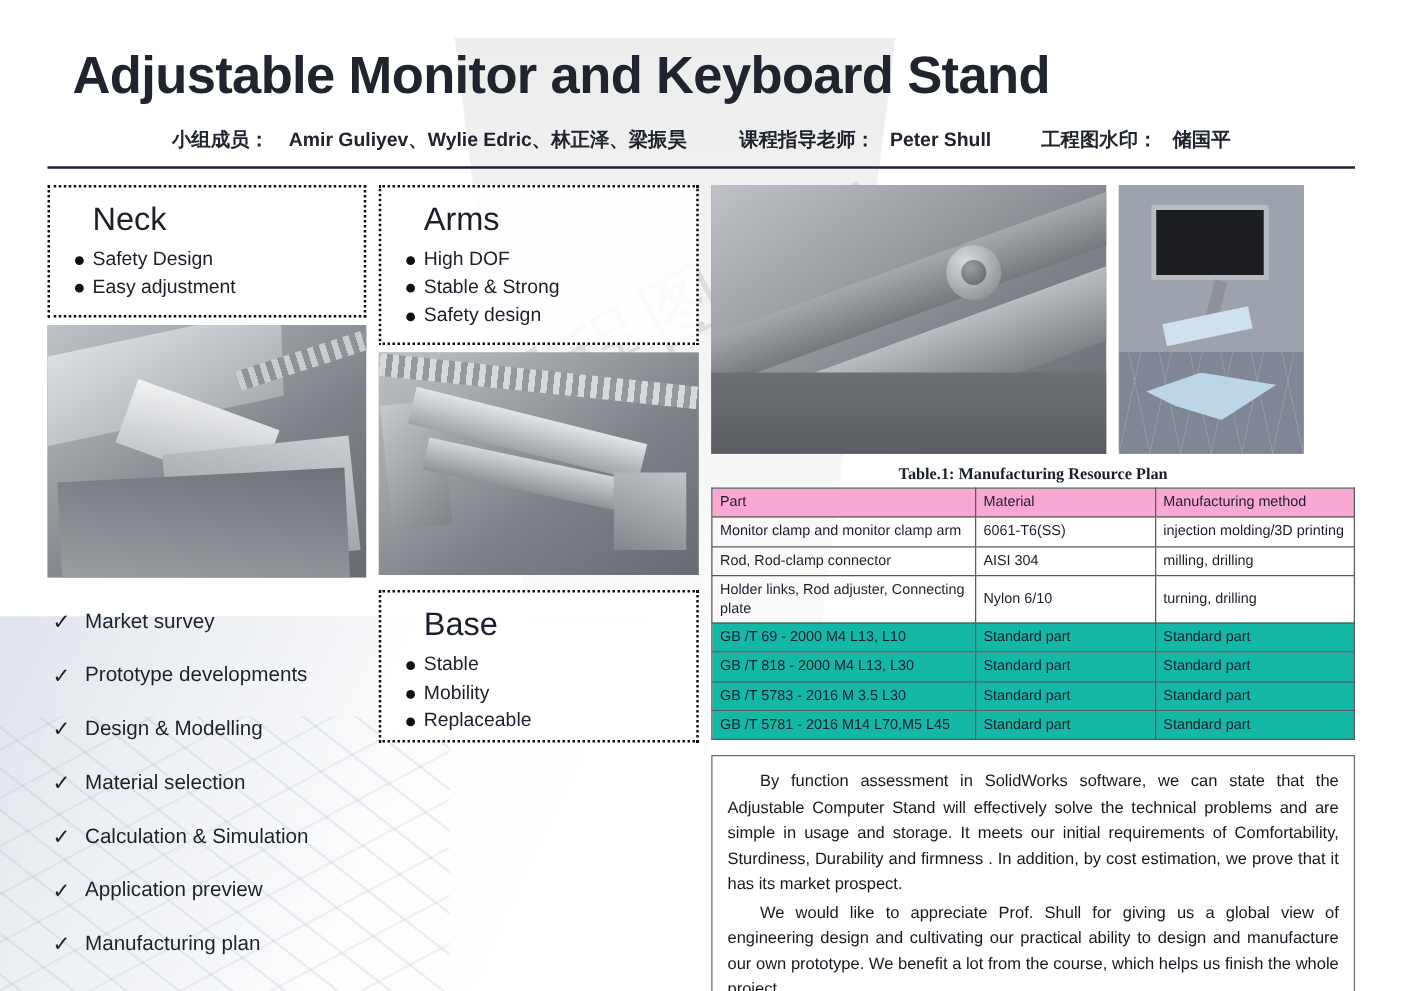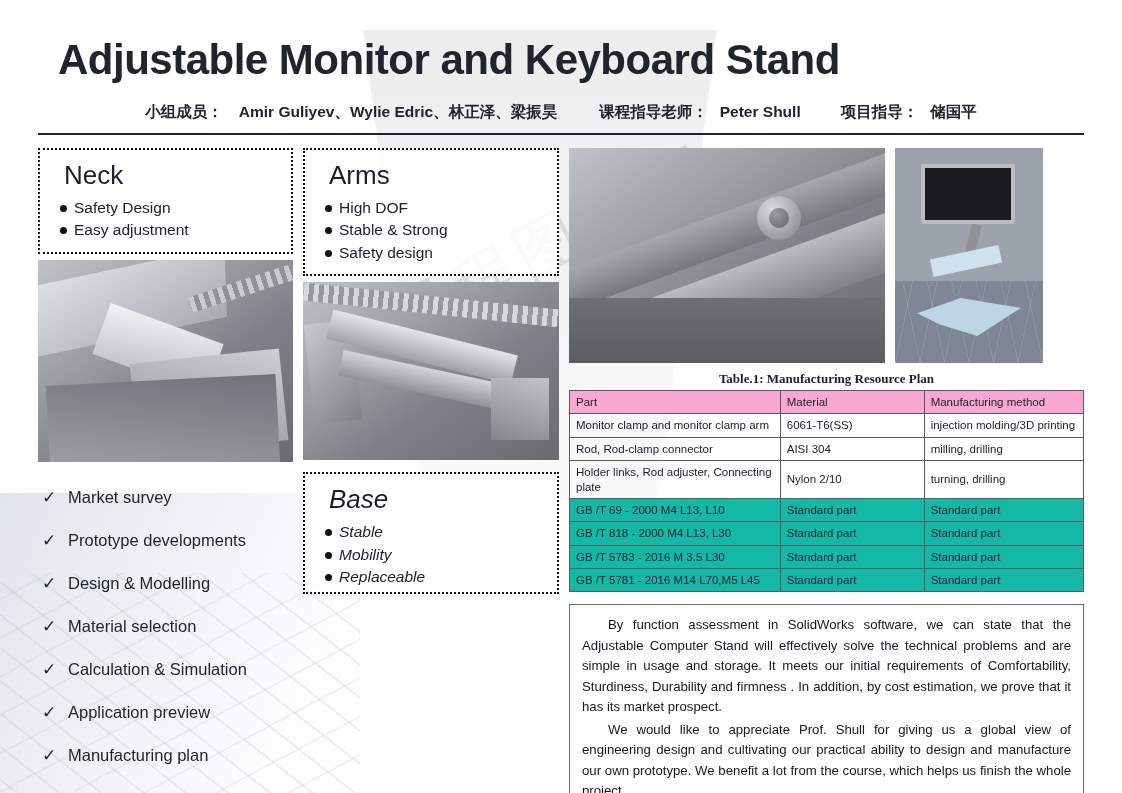--- a/index.html
+++ b/index.html
@@ -90,21 +90,21 @@
 
   
   .col-left { width: 255px; flex: 0 0 255px; }
 
   .card {
     border: 2px dotted #111;
     padding: 8px 12px 10px 12px;
     background: rgba(255,255,255,0.85);
   }
   .card h2 {
-    margin: 2px 0 6px 12px;
+    margin: 2px 0 6px 22px;
     font-size: 26px;
     font-weight: normal;
   }
   .card ul { margin: 0; padding-left: 22px; }
   .card li {
     font-size: 15.5px;
     line-height: 1.45;
     list-style: none;
     position: relative;
   }
@@ -237,21 +237,21 @@
 
 <div class="sheet">
 
   <h1 class="title">Adjustable Monitor and Keyboard Stand</h1>
 
   <div class="authors-row">
     <span class="lead">小组成员：</span>
     <span class="names">Amir Guliyev、Wylie Edric、林正泽、梁振昊</span>
     <span>课程指导老师：</span>
     <span class="advisor">Peter Shull</span>
-    <span>项目指导：</span>
+    <span>工程图水印：</span>
     <span>储国平</span>
   </div>
 
   <div class="hr"></div>
 
   <div class="columns">
 
     <div class="col-left">
 
       <div class="card">
@@ -316,21 +316,21 @@
 
       <div class="render render-arms">
         <div class="r-grad-a"></div>
         <div class="r-shape arm-rod"></div>
         <div class="r-shape arm-3"></div>
         <div class="r-shape arm-1"></div>
         <div class="r-shape arm-2"></div>
         <div class="r-shape arm-4"></div>
       </div>
 
-      <div class="card" style="margin-top:12px;height:122px;font-style:italic;">
+      <div class="card" style="margin-top:12px;height:122px;">
         <h2>Base</h2>
         <ul>
           <li>Stable</li>
           <li>Mobility</li>
           <li>Replaceable</li>
         </ul>
       </div>
     </div>
 
     <div class="col-right">
@@ -376,21 +376,21 @@
             <td>6061-T6(SS)</td>
             <td>injection molding/3D printing</td>
           </tr>
           <tr>
             <td>Rod, Rod-clamp connector</td>
             <td>AISI 304</td>
             <td>milling, drilling</td>
           </tr>
           <tr>
             <td>Holder links, Rod adjuster, Connecting plate</td>
-            <td>Nylon 2/10</td>
+            <td>Nylon 6/10</td>
             <td>turning, drilling</td>
           </tr>
           <tr class="shade">
             <td>GB /T 69 - 2000 M4 L13, L10</td>
             <td>Standard part</td>
             <td>Standard part</td>
           </tr>
           <tr class="shade">
             <td>GB /T 818 - 2000 M4 L13, L30</td>
             <td>Standard part</td>

